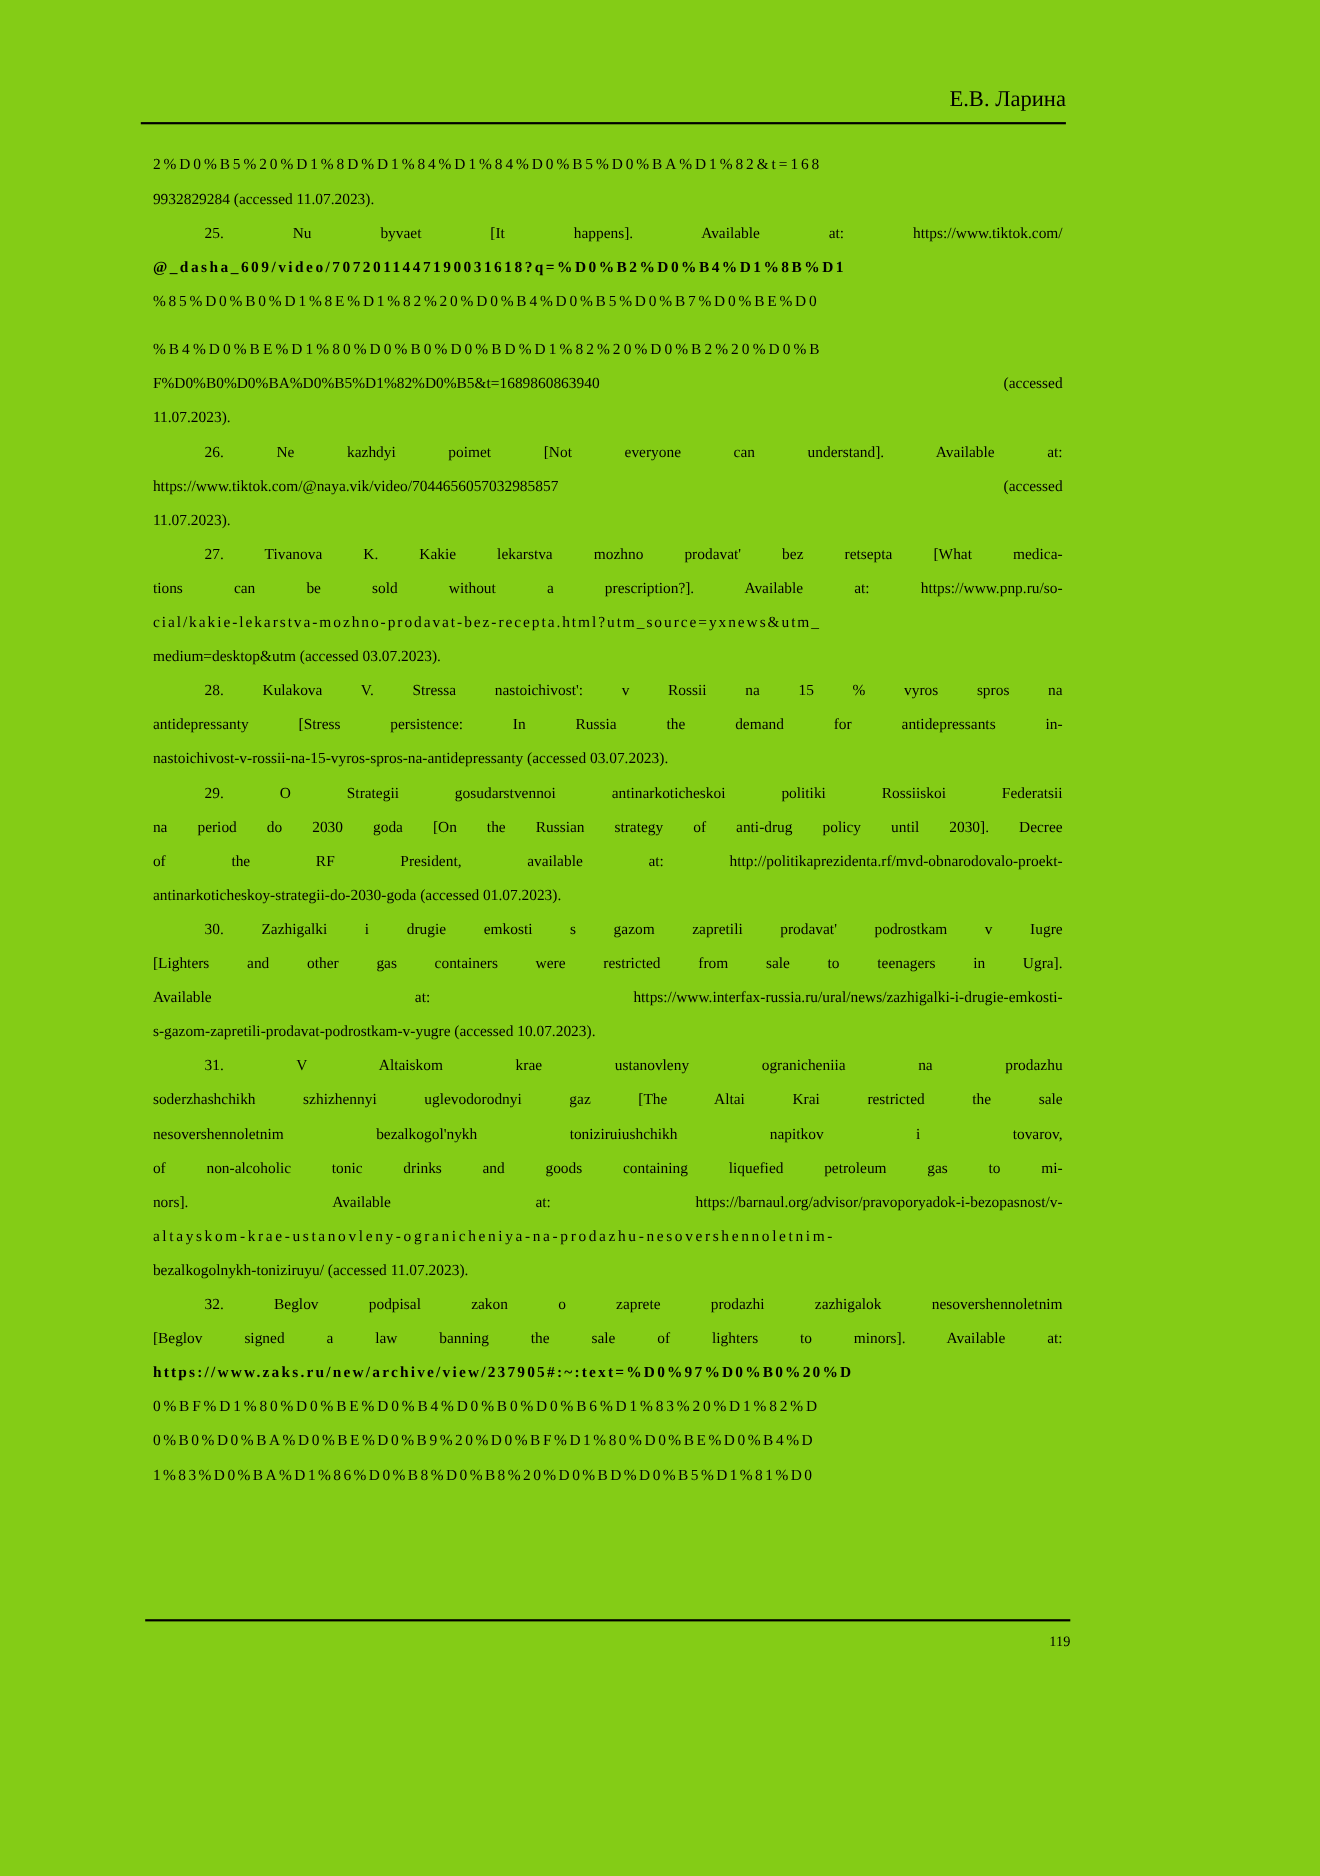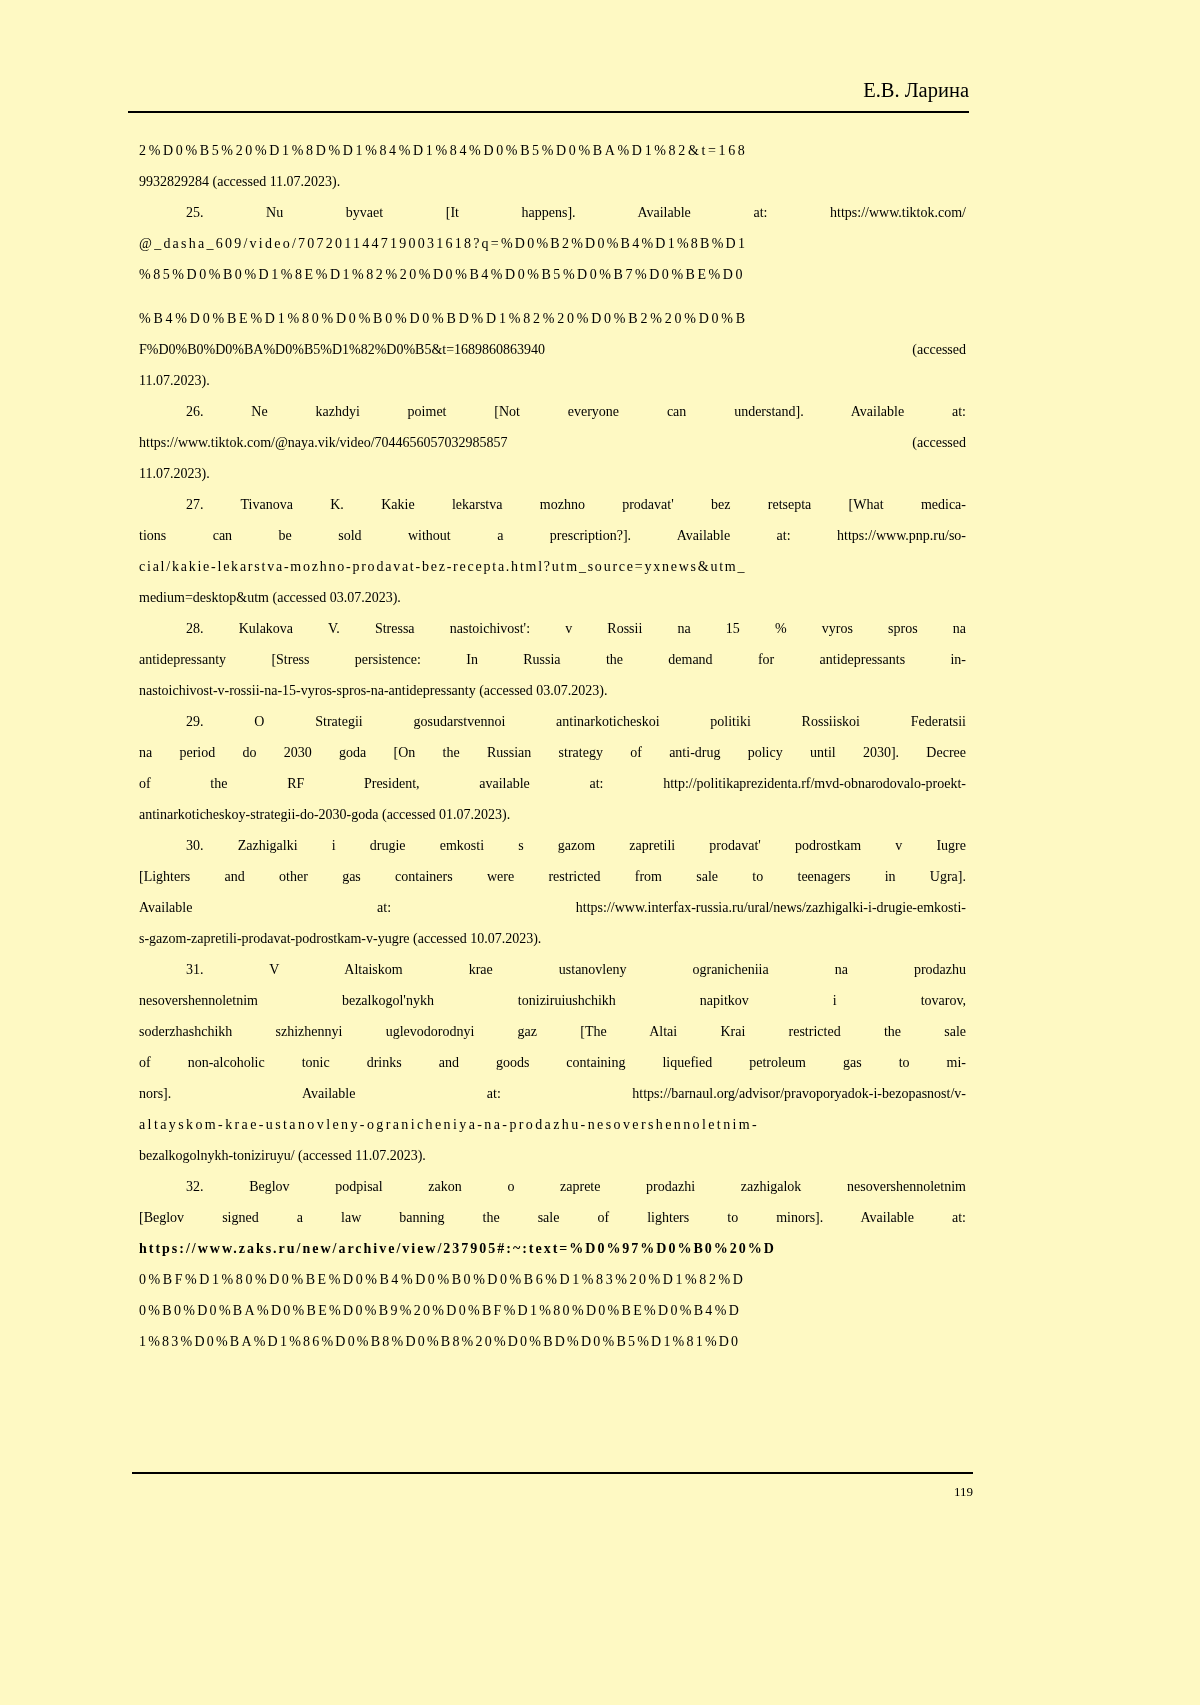--- a/index.html
+++ b/index.html
@@ -1,21 +1,21 @@
 <!DOCTYPE html>
 <html><head>
 <meta charset="utf-8">
 <style>
   * { margin: 0; padding: 0; box-sizing: border-box; }
   html, body { background: #ffffff; }
   .page {
     position: relative;
     width: 1200px;
     height: 1705px;
-    background: #fef9c3;
+    background: #84cc16;
     color: #000000;
     font-family: "Liberation Serif", "DejaVu Serif", serif;
     overflow: hidden;
   }
   .header {
     position: absolute;
     left: 128px;
     top: 78px;
     width: 841px;
     text-align: right;
@@ -56,21 +56,21 @@
   <div class="header">
     <span>Е.В. Ларина</span>
   </div>
   <main class="body">
       <div class="para">
         <div class="line fill" style="letter-spacing: 2.65144px;"><span style="white-space: pre;">2%D0%B5%20%D1%8D%D1%84%D1%84%D0%B5%D0%BA%D1%82&amp;t=168</span></div>
         <div class="line">9932829284 (accessed 11.07.2023).</div>
       </div>
       <div class="para indent">
         <div class="line fill">25. Nu byvaet [It happens]. Available at: https://www.tiktok.com/</div>
-        <div class="line fill" style="letter-spacing: 2.24308px;"><span style="white-space: pre;">@_dasha_609/video/7072011447190031618?q=%D0%B2%D0%B4%D1%8B%D1</span></div>
+        <div class="line fill" style="letter-spacing: 2.24308px;"><span style="white-space: pre; font-weight: bold;">@_dasha_609/video/7072011447190031618?q=%D0%B2%D0%B4%D1%8B%D1</span></div>
         <div class="line fill" style="letter-spacing: 2.55086px;"><span style="white-space: pre;">%85%D0%B0%D1%8E%D1%82%20%D0%B4%D0%B5%D0%B7%D0%BE%D0</span></div>
         <div class="line fill" style="letter-spacing: 2.78375px; margin-top: 13px;"><span style="white-space: pre;">%B4%D0%BE%D1%80%D0%B0%D0%BD%D1%82%20%D0%B2%20%D0%B</span></div>
         <div class="line fill">F%D0%B0%D0%BA%D0%B5%D1%82%D0%B5&amp;t=1689860863940 (accessed</div>
         <div class="line">11.07.2023).</div>
       </div>
       <div class="para indent">
         <div class="line fill">26. Ne kazhdyi poimet [Not everyone can understand]. Available at:</div>
         <div class="line fill">https://www.tiktok.com/@naya.vik/video/7044656057032985857 (accessed</div>
         <div class="line">11.07.2023).</div>
       </div>
@@ -92,22 +92,22 @@
         <div class="line">antinarkoticheskoy-strategii-do-2030-goda (accessed 01.07.2023).</div>
       </div>
       <div class="para indent">
         <div class="line fill">30. Zazhigalki i drugie emkosti s gazom zapretili prodavat' podrostkam v Iugre</div>
         <div class="line fill">[Lighters and other gas containers were restricted from sale to teenagers in Ugra].</div>
         <div class="line fill">Available at: https://www.interfax-russia.ru/ural/news/zazhigalki-i-drugie-emkosti-</div>
         <div class="line">s-gazom-zapretili-prodavat-podrostkam-v-yugre (accessed 10.07.2023).</div>
       </div>
       <div class="para indent">
         <div class="line fill">31. V Altaiskom krae ustanovleny ogranicheniia na prodazhu</div>
+        <div class="line fill">soderzhashchikh szhizhennyi uglevodorodnyi gaz [The Altai Krai restricted the sale</div>
         <div class="line fill">nesovershennoletnim bezalkogol'nykh toniziruiushchikh napitkov i tovarov,</div>
-        <div class="line fill">soderzhashchikh szhizhennyi uglevodorodnyi gaz [The Altai Krai restricted the sale</div>
         <div class="line fill">of non-alcoholic tonic drinks and goods containing liquefied petroleum gas to mi-</div>
         <div class="line fill">nors]. Available at: https://barnaul.org/advisor/pravoporyadok-i-bezopasnost/v-</div>
         <div class="line fill" style="letter-spacing: 2.39255px;"><span style="white-space: pre;">altayskom-krae-ustanovleny-ogranicheniya-na-prodazhu-nesovershennoletnim-</span></div>
         <div class="line">bezalkogolnykh-toniziruyu/ (accessed 11.07.2023).</div>
       </div>
       <div class="para indent">
         <div class="line fill">32. Beglov podpisal zakon o zaprete prodazhi zazhigalok nesovershennoletnim</div>
         <div class="line fill">[Beglov signed a law banning the sale of lighters to minors]. Available at:</div>
         <div class="line fill" style="letter-spacing: 1.98936px; font-weight: bold;"><span style="white-space: pre;">https://www.zaks.ru/new/archive/view/237905#:~:text=%D0%97%D0%B0%20%D</span></div>
         <div class="line fill" style="letter-spacing: 2.57292px;"><span style="white-space: pre;">0%BF%D1%80%D0%BE%D0%B4%D0%B0%D0%B6%D1%83%20%D1%82%D</span></div>

